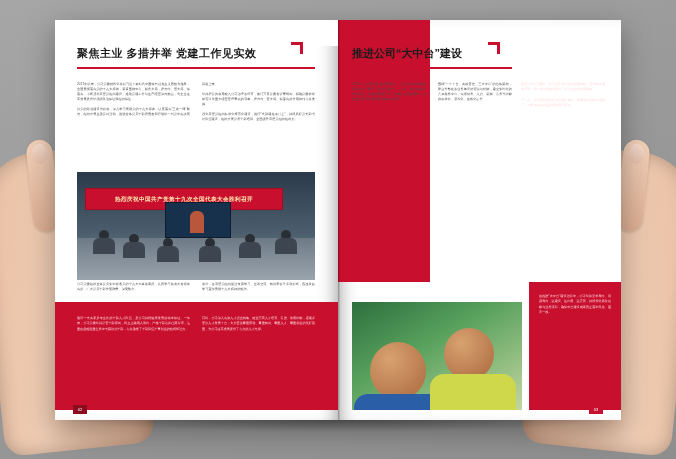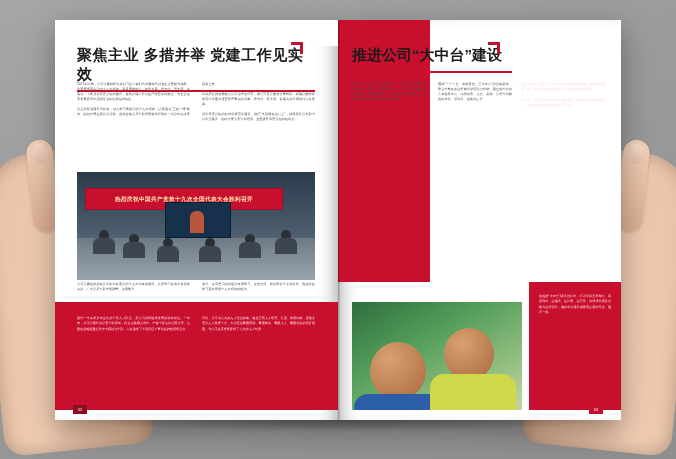--- a/index.html
+++ b/index.html
@@ -61,21 +61,21 @@
   .page.right{box-shadow:inset 14px 0 20px -14px rgba(0,0,0,.45);}
 
   
   .l-redband{
     position:absolute;left:0;top:0;width:100%;height:26px;background:#ffffff;
   }
   .head{
     position:absolute;left:22px;top:26px;width:238px;
   }
   .head h1{
-    margin:0;font-size:15px;font-weight:bold;color:#1b1b1b;letter-spacing:.5px;
+    margin:0;font-size:11px;font-weight:bold;color:#1b1b1b;letter-spacing:.5px;
   }
   .head .rule{
     margin-top:6px;height:2px;background:#c8102e;width:238px;
   }
   .redtick{
     position:absolute;width:12px;height:12px;
   }
   .redtick:before{
     content:"";position:absolute;left:0;top:0;width:12px;height:3px;background:#c8102e;
   }
@@ -141,21 +141,21 @@
   .folio.r{right:18px;}
 
   
   .r-redbar{
     position:absolute;left:0;top:0;width:92px;height:262px;background:#c8102e;
   }
   .r-head{
     position:absolute;left:14px;top:26px;width:160px;
   }
   .r-head h1{
-    margin:0;font-size:15px;font-weight:bold;color:#1b1b1b;
+    margin:0;font-size:11px;font-weight:bold;color:#1b1b1b;
   }
   .r-head .rule{margin-top:6px;height:2px;background:#c8102e;width:160px;}
   .r-cols{
     position:absolute;left:14px;top:62px;width:160px;
     column-count:2;column-gap:12px;
   }
   .r-sidecol{
     position:absolute;right:16px;top:62px;width:84px;
   }
   .r-photo{

